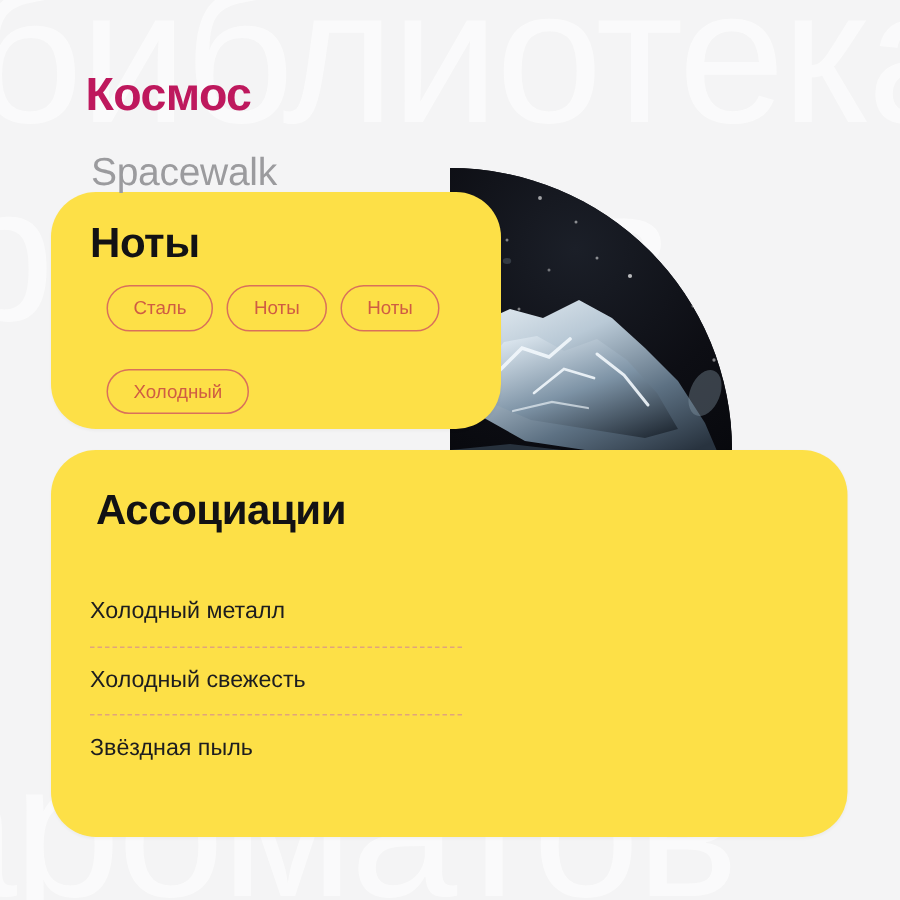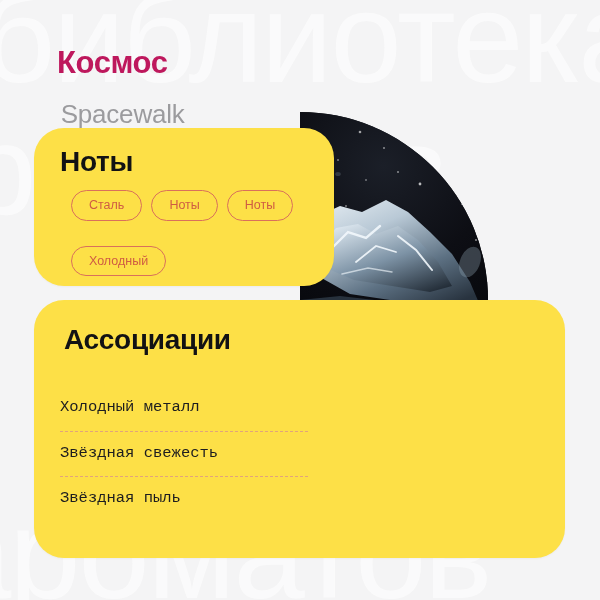--- a/index.html
+++ b/index.html
@@ -65,21 +65,21 @@
     border-radius:22px;
     font-size:12.5px;
     padding:8px 17px;
     line-height:1;
     background:transparent;
     white-space:nowrap;
   }
 
   
   .assoc-list{position:absolute;left:26px;top:86px;width:250px;}
-  .assoc-row{font-size:15.5px;color:#1d1d1f;line-height:1;padding:0;font-family:Liberation Mono, monospace;}
+  .assoc-row{font-size:15.5px;color:#1d1d1f;line-height:1;padding:0;}
   .assoc-item{padding:14px 0 15px 0;}
   .assoc-div{
     height:0;border-top:1.5px dashed #dd9a86;opacity:.85;width:248px;
   }
 </style>
 </head>
 <body>
 
 <div class="canvas">
 
@@ -286,19 +286,19 @@
       <span class="pill">Ноты</span>
       <span class="pill">Холодный</span>
     </div>
   </div>
 
   <div class="card" id="assoc-card">
     <h2 class="card-h">Ассоциации</h2>
     <div class="assoc-list">
       <div class="assoc-row assoc-item">Холодный металл</div>
       <div class="assoc-div"></div>
-      <div class="assoc-row assoc-item">Звёздная свежесть</div>
+      <div class="assoc-row assoc-item">Холодный свежесть</div>
       <div class="assoc-div"></div>
       <div class="assoc-row assoc-item">Звёздная пыль</div>
     </div>
   </div>
 
 </div>
 
 </body></html>

